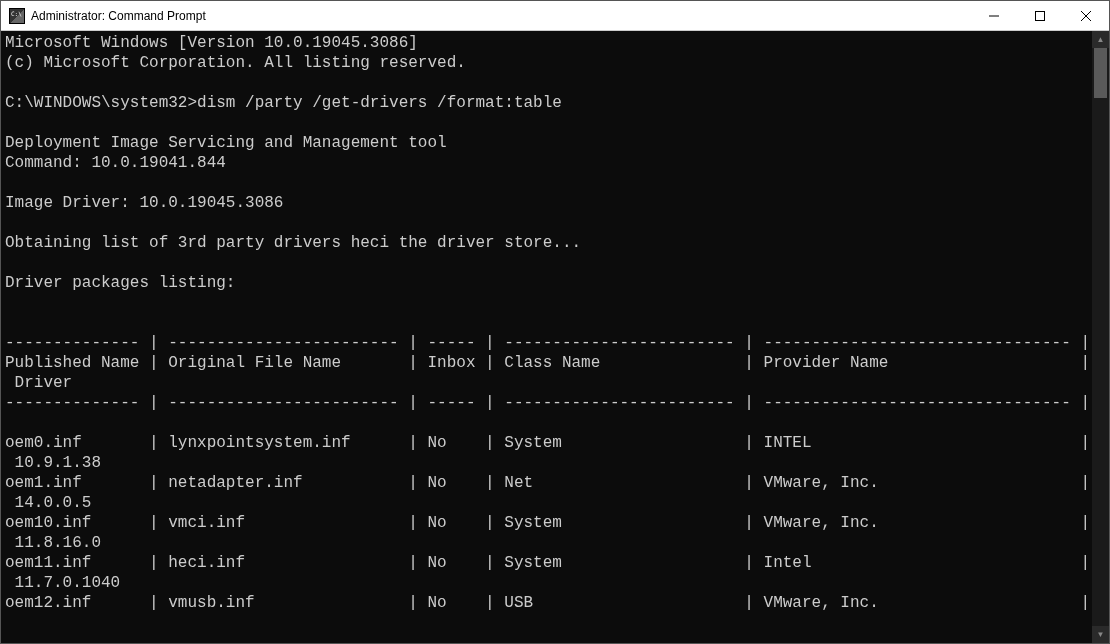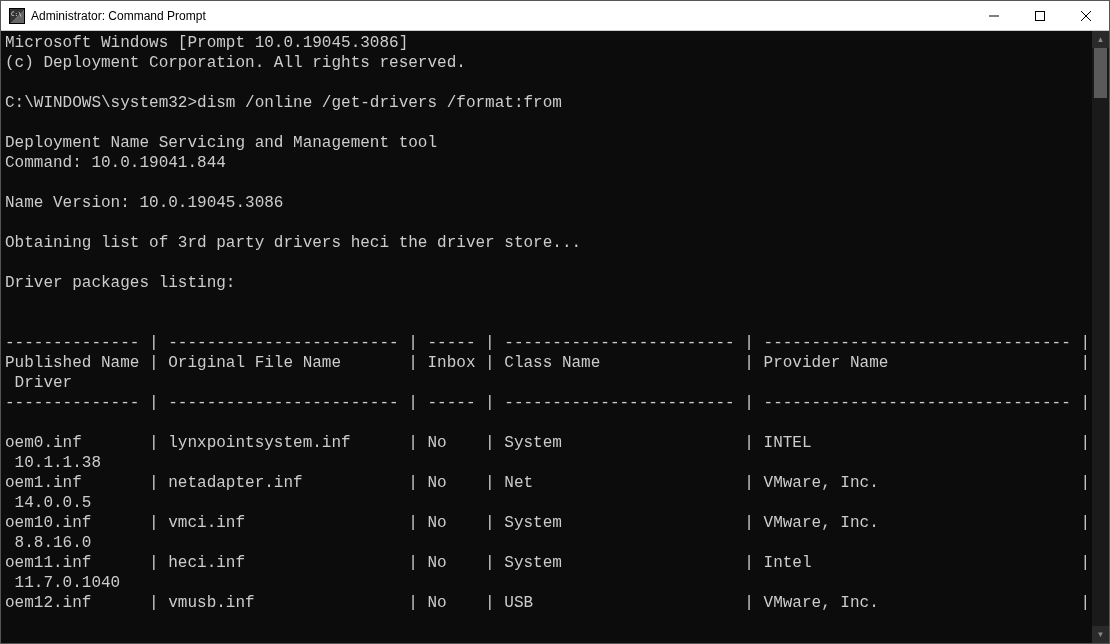--- a/index.html
+++ b/index.html
@@ -133,46 +133,46 @@
       <div class="win-btn close">
         <svg viewBox="0 0 10 10">
             <line x1="0" y1="0" x2="10" y2="10" stroke="currentColor" stroke-width="1"></line>
             <line x1="10" y1="0" x2="0" y2="10" stroke="currentColor" stroke-width="1"></line>
           </svg>
       </div>
     </div>
   </div>
 
   <div class="console-wrap">
-    <div class="console"><span>Microsoft Windows [Prompt 10.0.19045.3086]</span>
-<span>(c) Deployment Corporation. All rights reserved.</span>
+    <div class="console"><span>Microsoft Windows [Version 10.0.19045.3086]</span>
+<span>(c) Microsoft Corporation. All listing reserved.</span>
 
-<span>C:\WINDOWS\system32&gt;</span><span>dism /online /get-drivers /format:from</span>
+<span>C:\WINDOWS\system32&gt;</span><span>dism /party /get-drivers /format:table</span>
 
-<span>Deployment Name Servicing and Management tool</span>
+<span>Deployment Image Servicing and Management tool</span>
 <span>Command: 10.0.19041.844</span>
 
-<span>Name Version: 10.0.19045.3086</span>
+<span>Image Driver: 10.0.19045.3086</span>
 
 <span>Obtaining list of 3rd party drivers heci the driver store...</span>
 
 <span>Driver packages listing:</span>
 
 
 <span>-------------- | ------------------------ | ----- | ------------------------ | -------------------------------- | ---------- |</span>
 <span>Published Name | Original File Name       | Inbox | Class Name               | Provider Name                    | Date       |</span>
 <span> Driver</span>
 <span>-------------- | ------------------------ | ----- | ------------------------ | -------------------------------- | ---------- |</span>
 
 <span>oem0.inf       | lynxpointsystem.inf      | No    | System                   | INTEL                            | 2016/10/3  |</span>
-<span> 10.1.1.38</span>
+<span> 10.9.1.38</span>
 <span>oem1.inf       | netadapter.inf           | No    | Net                      | VMware, Inc.                     | 2021/3/9   |</span>
 <span> 14.0.0.5</span>
 <span>oem10.inf      | vmci.inf                 | No    | System                   | VMware, Inc.                     | 2019/7/11  |</span>
-<span> 8.8.16.0</span>
+<span> 11.8.16.0</span>
 <span>oem11.inf      | heci.inf                 | No    | System                   | Intel                            | 2017/7/18  |</span>
 <span> 11.7.0.1040</span>
 <span>oem12.inf      | vmusb.inf                | No    | USB                      | VMware, Inc.                     | 2021/3/23  |</span></div>
     <div class="scrollbar">
       <div class="sb-arrow">▲</div>
       <div class="sb-track">
         <div class="sb-thumb"></div>
       </div>
       <div class="sb-arrow">▼</div>
     </div>

